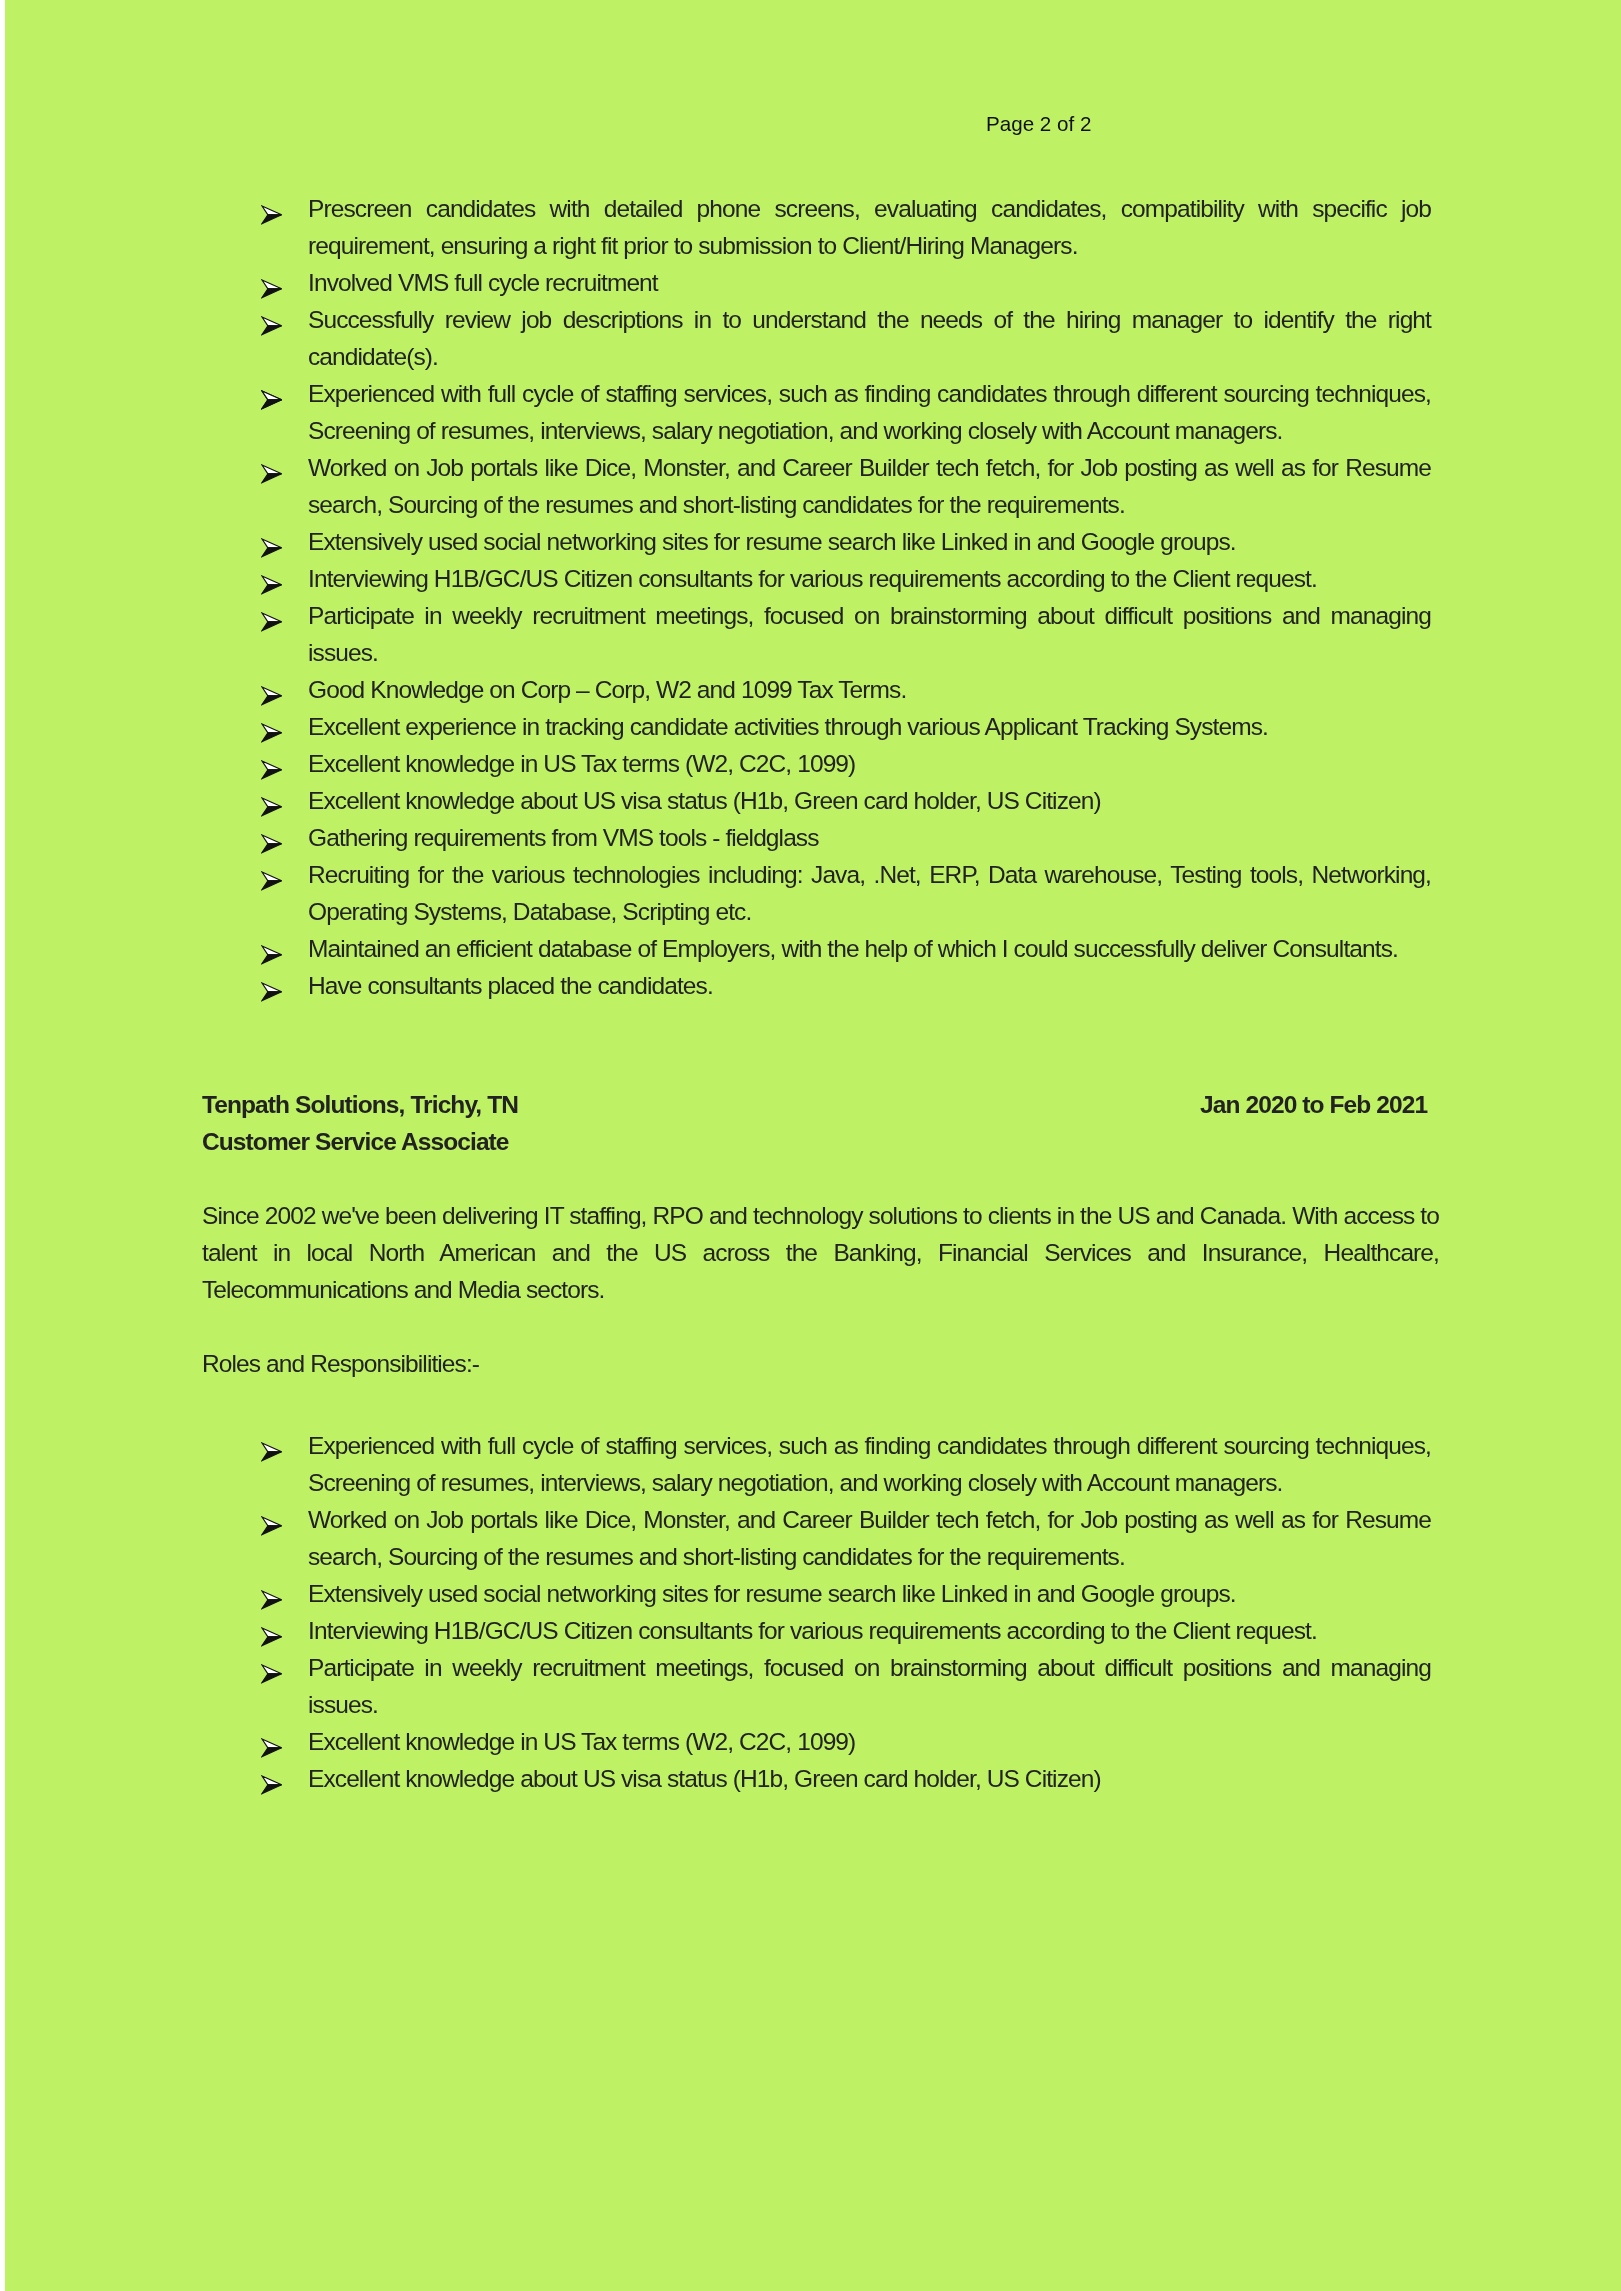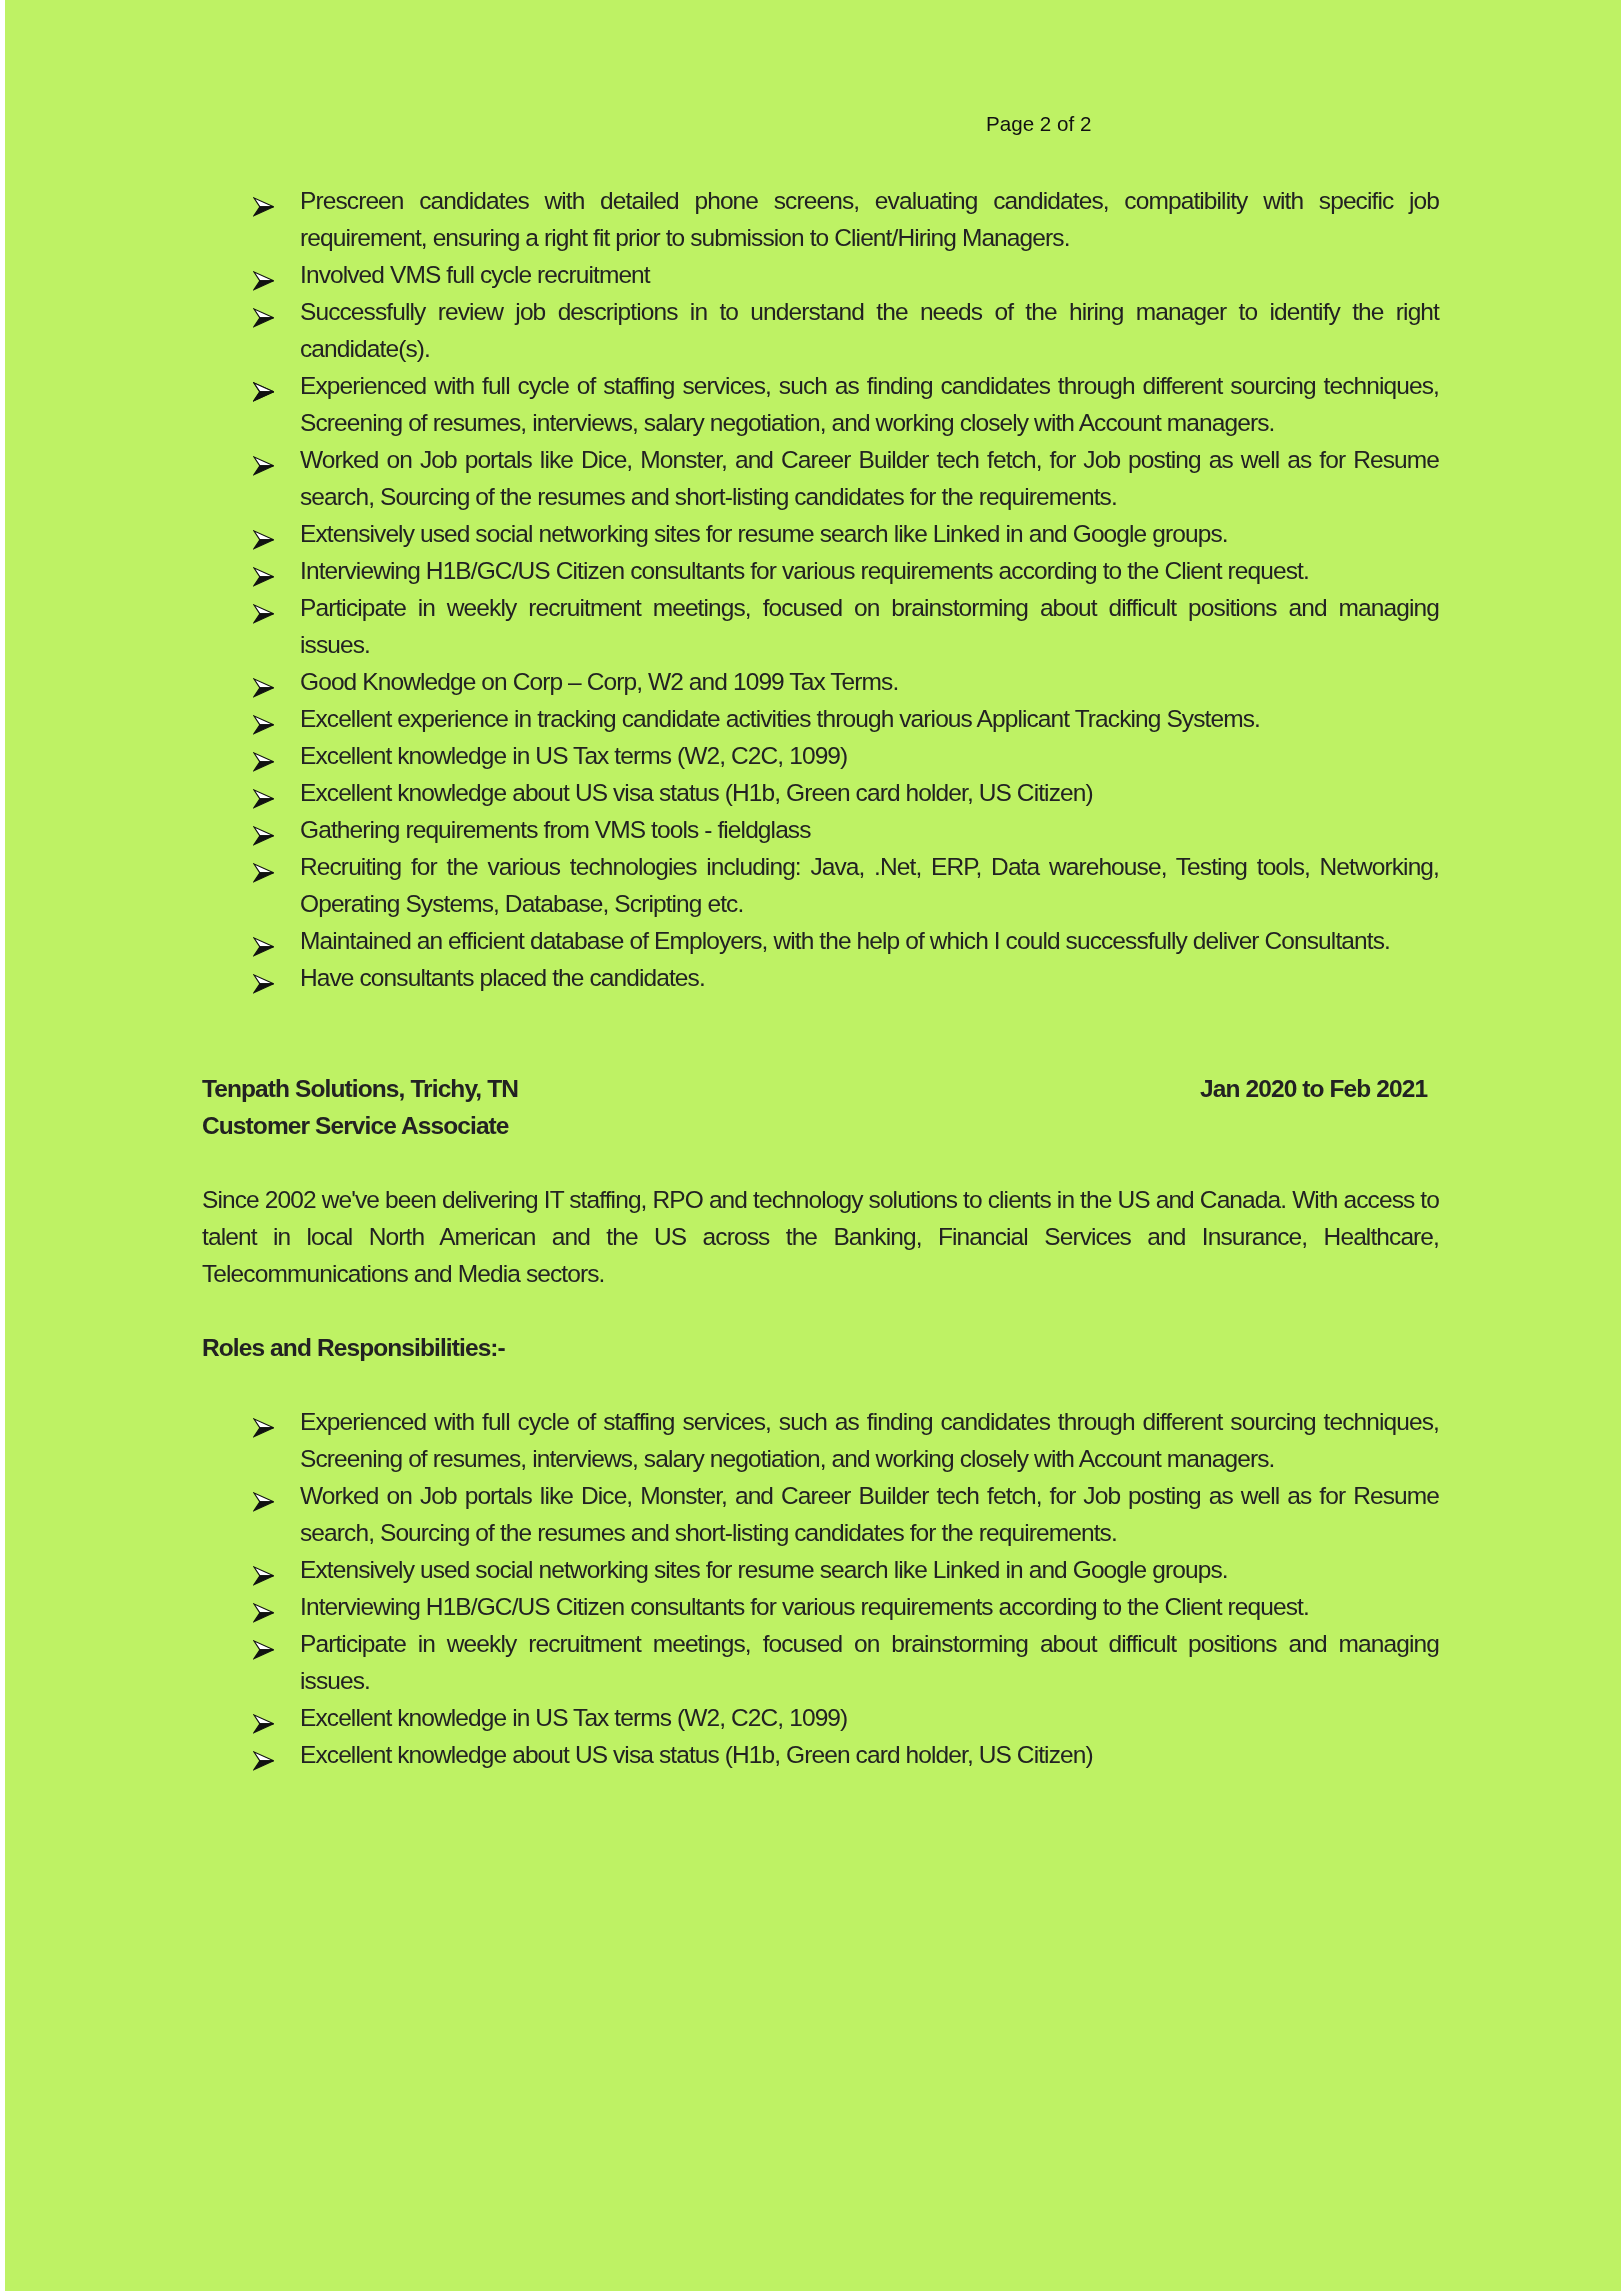--- a/index.html
+++ b/index.html
@@ -7,35 +7,35 @@
   .page { position: absolute; left: 5px; top: 0; width: 1621px; height: 2292px; background: #bef264; }
   .page-num {
     position: absolute; left: 981px; top: 112px;
     font-family: "Liberation Sans", sans-serif; font-size: 20.6px; color: #111;
   }
   .content {
     position: absolute; left: 197px; top: 182px; width: 1237px;
     font-family: "Liberation Sans", sans-serif; font-size: 24.5px; color: #222;
     line-height: 37px; letter-spacing: -0.9px; word-spacing: 0px;
   }
-  ul.bullets { list-style: none; margin: 0; padding: 0; }
+  ul.bullets { list-style: none; margin: 8px; padding: 0; }
   ul.bullets li {
     position: relative; padding-left: 98px; text-align: justify;
   }
   .arrow {
     position: absolute; left: 51px; top: 7.8px; width: 21.6px; height: 19.6px;
   }
   .gap1 { height: 74px; }
   .job-head { position: relative; height: 37px; font-weight: bold; }
   .job-company { position: absolute; left: 0; top: 0; }
   .job-dates { position: absolute; right: 11.8px; top: 0; }
   .job-title { font-weight: bold; }
   .gap2 { height: 37px; }
   .desc { text-align: justify; }
-  .roles { font-weight: bold; }
+  .roles { font-weight: normal; }
 </style>
 </head>
 <body>
 
 <div class="page">
   <div class="page-num">Page 2 of 2</div>
 
   <div class="content">
     <ul class="bullets" id="list1">
       <li><span class="arrow"><svg width="21.6" height="19.6" viewBox="0 0 22 20" xmlns="http://www.w3.org/2000/svg">

